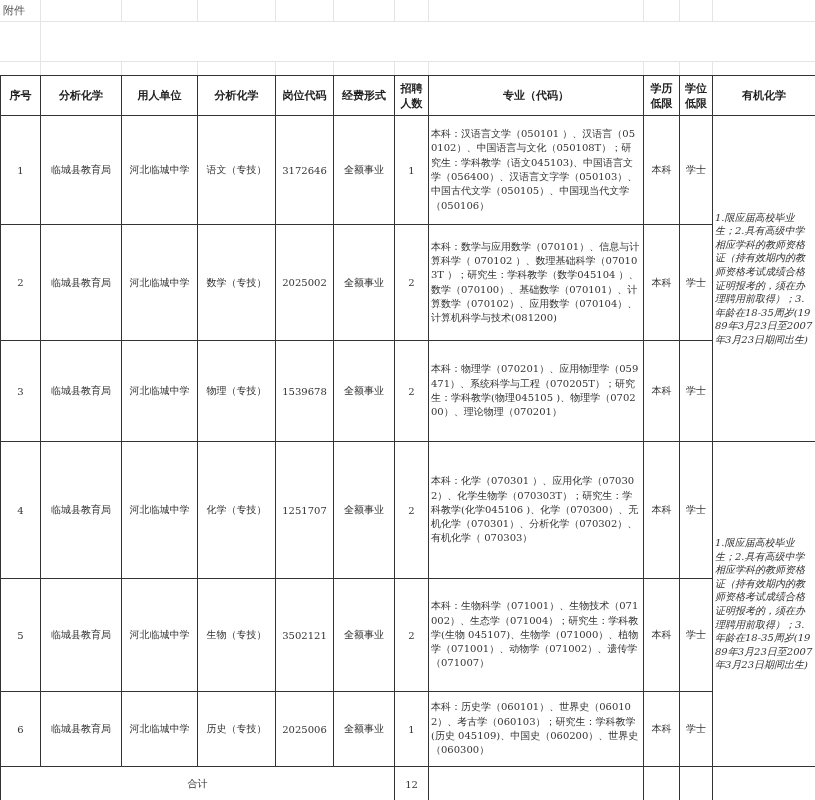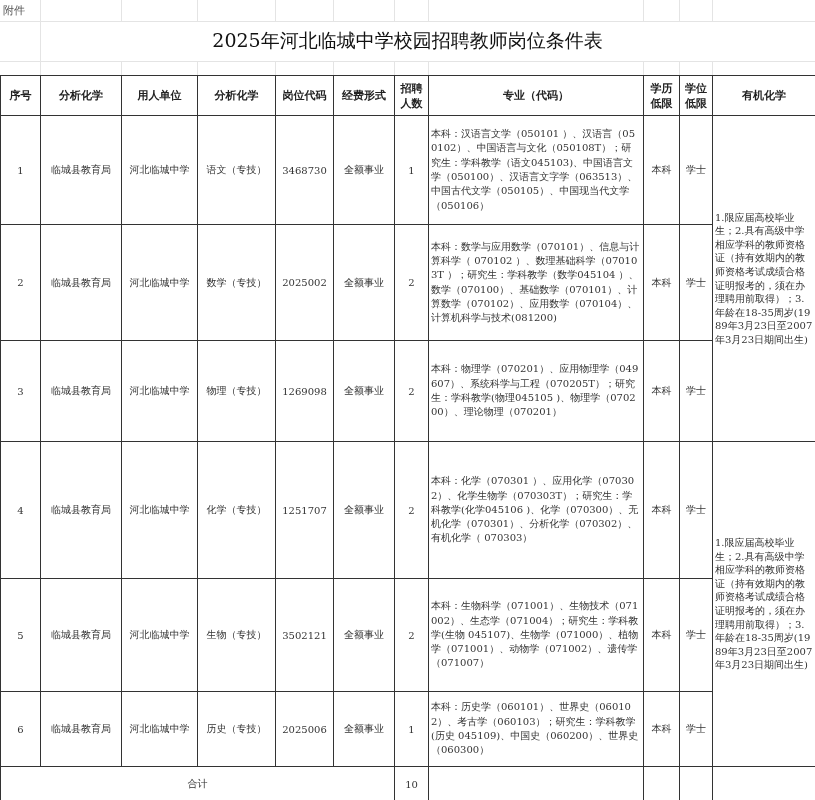--- a/index.html
+++ b/index.html
@@ -11,21 +11,21 @@
   .top-row-line { position: absolute; left: 0; width: 815px; height: 1px; background: #e4e4e4; }
   .title { position: absolute; left: 0; top: 21px; width: 815px; height: 40px;
            display: flex; align-items: center; justify-content: center;
            font-size: 19px; color: #111; letter-spacing: 0px; }
   table.main { position: absolute; left: 0; top: 75px; border-collapse: collapse;
                table-layout: fixed; width: 815px; }
   table.main td, table.main th { border: 1px solid #333; padding: 0; font-size: 10px;
                text-align: center; vertical-align: middle; font-weight: normal; color: #333; overflow: hidden; }
   table.main th { font-weight: bold; font-size: 11px; color: #222; line-height: 15px; }
   .major { text-align: left !important; padding: 0 2px !important; line-height: 14.3px; font-size: 9.6px; word-break: break-all; }
-  .other { text-align: left !important; padding: 0 2px !important; line-height: 13.6px; font-size: 9.6px; word-break: break-all; vertical-align: middle; }
+  .other { text-align: left !important; padding: 0 2px !important; line-height: 13.6px; font-size: 9.6px; word-break: break-all; vertical-align: middle; font-style: italic; }
   .total-row td { font-size: 10px; }
 </style>
 </head>
 <body>
 
 <div class="sheet">
 
   <div class="grid-line-v" style="left:40px;height:75px;"></div>
   <div class="grid-line-v" style="left:121px;height:21px;"></div>
   <div class="grid-line-v" style="left:197px;height:21px;"></div>
@@ -42,21 +42,20 @@
   <div class="grid-line-v" style="left:333px;height:21px;"></div>
   <div class="grid-line-v" style="left:394px;height:21px;"></div>
   <div class="grid-line-v" style="left:428px;height:21px;"></div>
   <div class="grid-line-v" style="left:643px;height:21px;"></div>
   <div class="grid-line-v" style="left:679px;height:21px;"></div>
   <div class="grid-line-v" style="left:712px;height:21px;"></div>
   <div class="top-row-line" style="top:21px;"></div>
   <div class="top-row-line" style="top:61px;"></div>
 
   <div class="attach">附件</div>
-  <div class="title">2025年河北临城中学校园招聘教师岗位条件表</div>
 
   <table class="main">
     <colgroup>
       <col style="width:40px">
       <col style="width:81px">
       <col style="width:76px">
       <col style="width:78px">
       <col style="width:58px">
       <col style="width:61px">
       <col style="width:34px">
@@ -78,24 +77,24 @@
       <th style="padding:0 4px;">学历低限</th>
       <th style="padding:0 4px;">学位低限</th>
       <th>有机化学</th>
     </tr>
 
     <tr style="height:109px">
       <td>1</td>
       <td>临城县教育局</td>
       <td>河北临城中学</td>
       <td>语文（专技）</td>
-      <td>3468730</td>
+      <td>3172646</td>
       <td>全额事业</td>
       <td>1</td>
-      <td class="major">本科：汉语言文学（050101 ）、汉语言（050102）、中国语言与文化（050108T）；研究生：学科教学（语文045103)、中国语言文学（050100）、汉语言文字学（063513）、中国古代文学（050105）、中国现当代文学（050106）</td>
+      <td class="major">本科：汉语言文学（050101 ）、汉语言（050102）、中国语言与文化（050108T）；研究生：学科教学（语文045103)、中国语言文学（056400）、汉语言文字学（050103）、中国古代文学（050105）、中国现当代文学（050106）</td>
       <td>本科</td>
       <td>学士</td>
       <td class="other" rowspan="3">1.限应届高校毕业生；2.具有高级中学相应学科的教师资格证（持有效期内的教师资格考试成绩合格证明报考的，须在办理聘用前取得）；3.年龄在18-35周岁(1989年3月23日至2007年3月23日期间出生)</td>
     </tr>
 
     <tr style="height:116px">
       <td>2</td>
       <td>临城县教育局</td>
       <td>河北临城中学</td>
       <td>数学（专技）</td>
@@ -105,24 +104,24 @@
       <td class="major">本科：数学与应用数学（070101）、信息与计算科学（ 070102 ）、数理基础科学（070103T ）；研究生：学科教学（数学045104 ）、数学（070100）、基础数学（070101）、计算数学（070102）、应用数学（070104）、计算机科学与技术(081200)</td>
       <td>本科</td>
       <td>学士</td>
     </tr>
 
     <tr style="height:101px">
       <td>3</td>
       <td>临城县教育局</td>
       <td>河北临城中学</td>
       <td>物理（专技）</td>
-      <td>1269098</td>
+      <td>1539678</td>
       <td>全额事业</td>
       <td>2</td>
-      <td class="major">本科：物理学（070201）、应用物理学（049607）、系统科学与工程（070205T）；研究生：学科教学(物理045105 )、物理学（070200）、理论物理（070201）</td>
+      <td class="major">本科：物理学（070201）、应用物理学（059471）、系统科学与工程（070205T）；研究生：学科教学(物理045105 )、物理学（070200）、理论物理（070201）</td>
       <td>本科</td>
       <td>学士</td>
     </tr>
 
     <tr style="height:137px">
       <td>4</td>
       <td>临城县教育局</td>
       <td>河北临城中学</td>
       <td>化学（专技）</td>
       <td>1251707</td>
@@ -155,21 +154,21 @@
       <td>2025006</td>
       <td>全额事业</td>
       <td>1</td>
       <td class="major">本科：历史学（060101）、世界史（060102）、考古学（060103）；研究生：学科教学(历史 045109)、中国史（060200）、世界史（060300）</td>
       <td>本科</td>
       <td>学士</td>
     </tr>
 
     <tr class="total-row" style="height:35px">
       <td colspan="6">合计</td>
-      <td>10</td>
+      <td>12</td>
       <td></td>
       <td></td>
       <td></td>
       <td></td>
     </tr>
   </tbody>
     </table>
 </div>
 
 </body></html>

